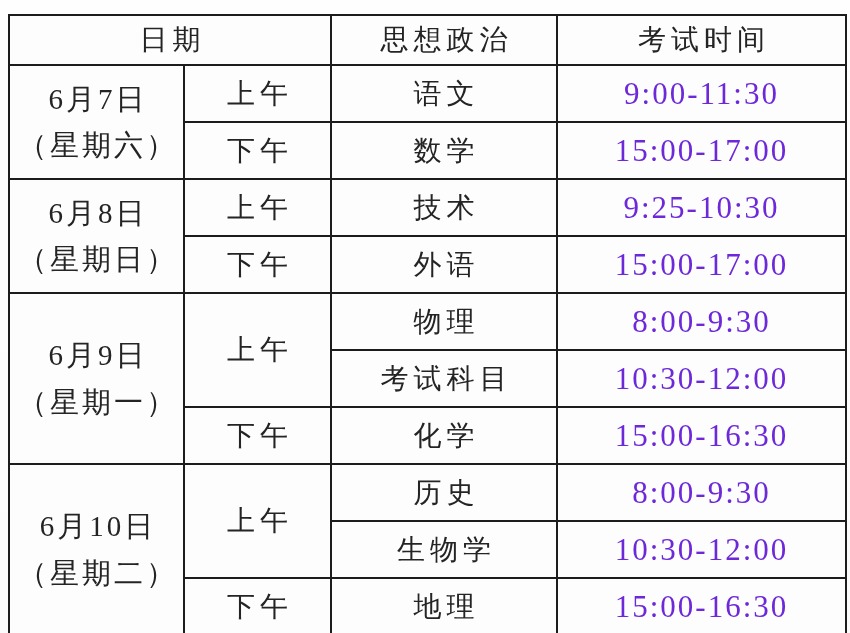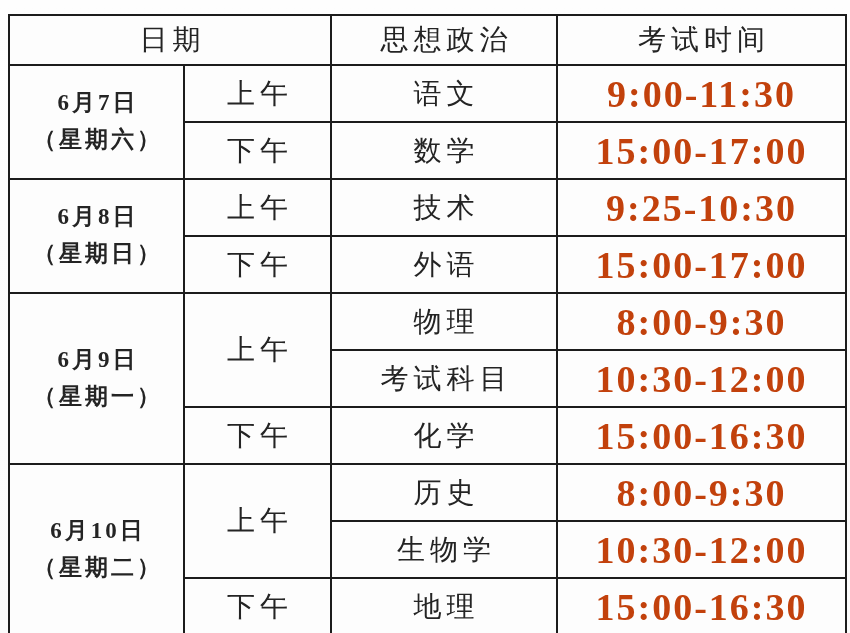--- a/index.html
+++ b/index.html
@@ -40,27 +40,26 @@
   tr.header-row { height: 50px; }
   tr.body-row   { height: 57px; }
   .hz {
     font-size: 28px;
     font-weight: 400;
     letter-spacing: 5px;
     text-indent: 5px; 
     color: #242424;
   }
   .date-cell { line-height: 1.6; }
-  .date-line { display: block; font-size: 23px; letter-spacing: 3px; text-indent: 3px; font-weight: bold; }
+  .date-line { display: block; font-size: 29px; letter-spacing: 3px; text-indent: 3px; }
   .time-cell {
-    font-size: 38px;
+    font-size: 31px;
     letter-spacing: 2px;
-    color: #c2410c;
+    color: #6d28d9;
     font-variant-numeric: lining-nums;
-    font-weight: bold;
   }
   th.hz { font-weight: 400; }
 </style>
 </head>
 <body>
 
 <div class="canvas">
   <table class="schedule">
     <colgroup>
       <col style="width:175px">

